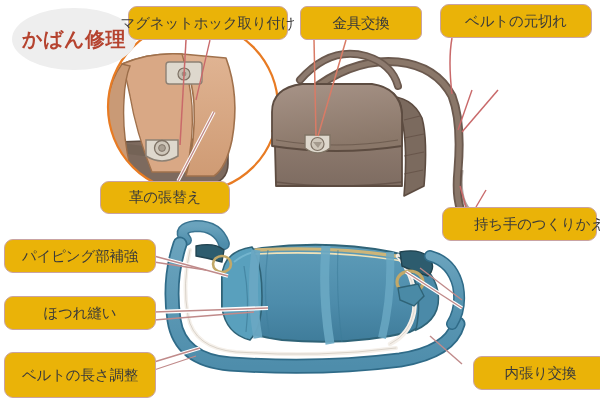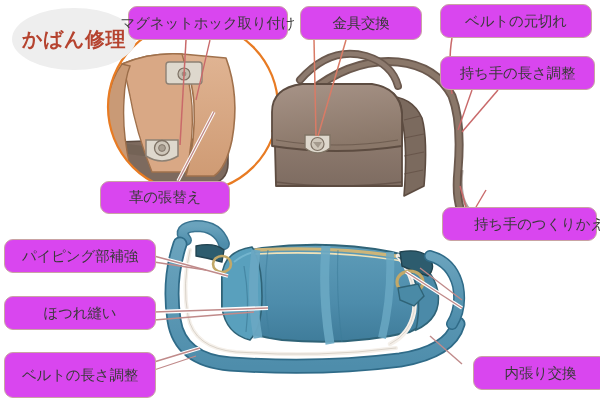--- a/index.html
+++ b/index.html
@@ -19,21 +19,21 @@
   }
   #art {
     position: absolute;
     left: 0; top: 0;
     width: 600px;
     height: 404px;
   }
   .callout {
     position: absolute;
     box-sizing: border-box;
-    background: #d946ef;
+    background: #eab308;
     border: 1.6px solid #c9a3a3;
     border-radius: 9px;
     color: #3a3a3a;
     font-size: 14.5px;
     line-height: 1;
     display: flex;
     align-items: center;
     justify-content: center;
     white-space: nowrap;
     letter-spacing: -0.2px;
@@ -226,25 +226,24 @@
     <path d="M462 300 L420 268" fill="none" stroke="#c08a8a" stroke-width="1.3"></path>
 
     <path d="M462 364 L430 336" fill="none" stroke="#c08a8a" stroke-width="1.4"></path>
   </svg>
 
   <div class="title-ellipse"></div>
   <div class="title-text">かばん修理</div>
 
   <div class="callout" style="left:128px;top:6px;width:160px;height:34px;">マグネットホック取り付け</div>
 
-  <div class="callout" style="left:300px;top:6px;width:122px;height:34px;">金具交換</div>
+  <div class="callout" style="left:300px;top:6px;width:122px;height:34px;border-radius:7px;">金具交換</div>
 
   <div class="callout" style="left:440px;top:4px;width:152px;height:34px;">ベルトの元切れ</div>
 
-  <div class="callout" style="left:440px;top:56px;width:155px;height:34px;">持ち手の長さ調整</div>
 
   <div class="callout" style="left:100px;top:181px;width:130px;height:33px;font-family:Liberation Serif, serif;">革の張替え</div>
 
   <div class="callout" style="left:442px;top:207px;width:155px;height:34px;padding-left:40px;">持ち手のつくりかえ</div>
 
   <div class="callout" style="left:4px;top:239px;width:152px;height:34px;">パイピング部補強</div>
 
   <div class="callout" style="left:4px;top:296px;width:152px;height:34px;">ほつれ縫い</div>
 
   <div class="callout" style="left:4px;top:352px;width:152px;height:46px;">ベルトの長さ調整</div>

